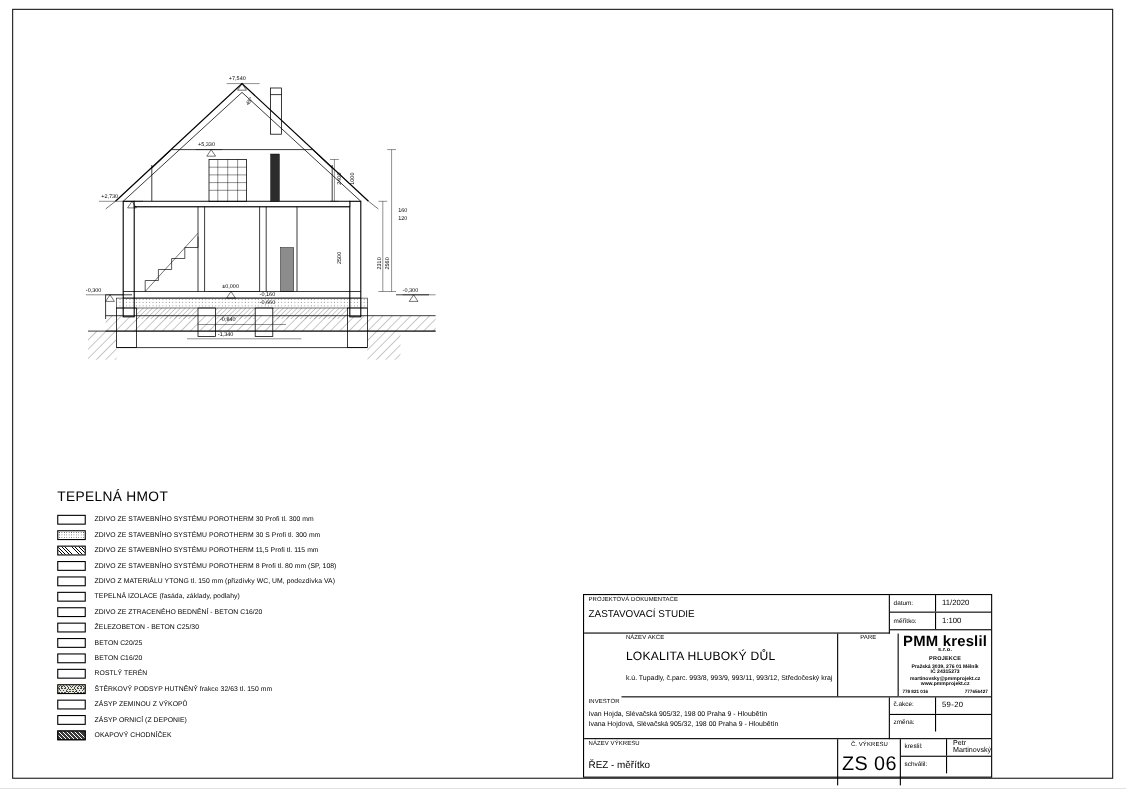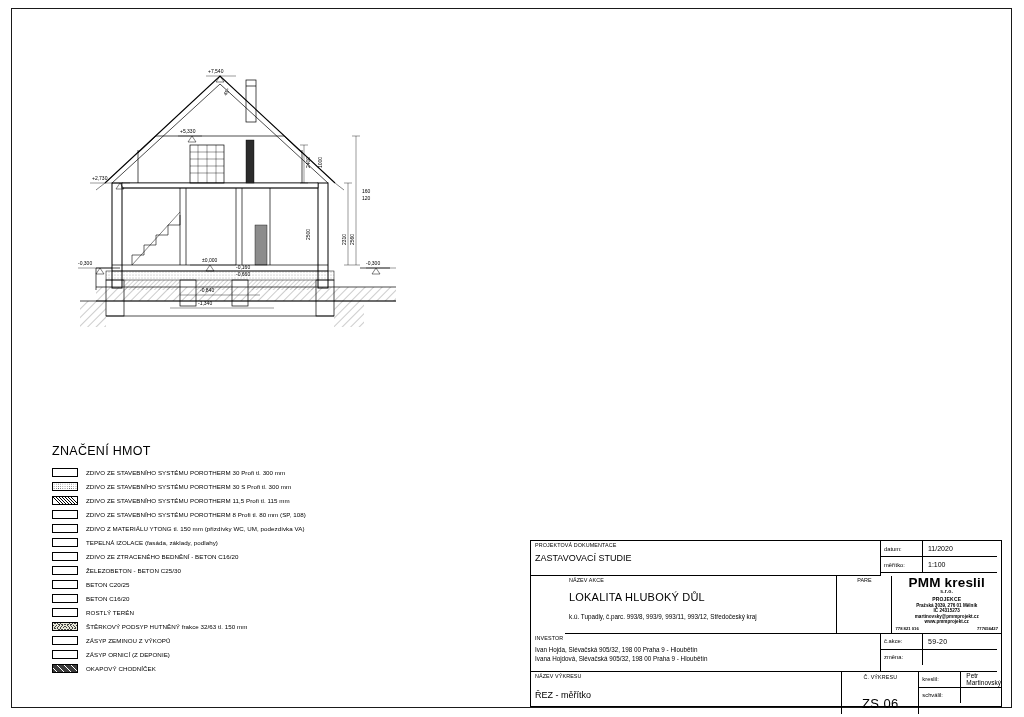--- a/index.html
+++ b/index.html
@@ -90,21 +90,21 @@
   .p-hdots {
     background-image: radial-gradient(#555 0.4px, transparent 0.5px);
     background-size: 2.2px 2.2px;
   }
 
   
   .titleblock {
     position: absolute;
     left: 530px;
     top: 540px;
-    width: 472px;
+    width: 372px;
     height: 167px;
     border: 1px solid #000;
     box-sizing: border-box;
     font-size: 6.5px;
     color: #000;
   }
   .tb-row { display: flex; }
   .tb-left { width: 350px; box-sizing: border-box; }
   .tb-right { width: 116px; box-sizing: border-box; }
   .cell {
@@ -193,21 +193,21 @@
   }
   .v-big { font-size: 12px; letter-spacing: .3px; }
   .cvykresu {
     width: 88px;
     border-left: 1px solid #000;
     border-right: 1px solid #000;
     box-sizing: border-box;
     text-align: center;
     padding-top: 2px;
   }
-  .zs-code { font-size: 13px; letter-spacing: .4px; margin-top: 15px; }
+  .zs-code { font-size: 18px; letter-spacing: .4px; margin-top: 3px; }
 </style>
 </head>
 <body>
 
 <div class="page">
   <div class="sheet-border"></div>
 
   <div class="drawing">
     <svg width="420" height="290" viewBox="0 0 420 290" xmlns="http://www.w3.org/2000/svg">
       <defs>
@@ -351,21 +351,21 @@
         <text transform="translate(250,128) rotate(-90)">2400</text>
         <text transform="translate(262,128) rotate(-90)">1000</text>
         <text transform="translate(250,200) rotate(-90)">2500</text>
         <text transform="translate(286,205) rotate(-90)">2310</text>
         <text transform="translate(294,205) rotate(-90)">2560</text>
       </g>
     </svg>
   </div>
 
   <div class="legend">
-    <div class="legend-title">ZNAČENÍ HMOT</div>
+    <div class="legend-title">TEPELNÁ HMOT</div>
 
     <div class="legend-row">
       <span class="swatch p-empty"></span>
       <span class="legend-label">ZDIVO ZE STAVEBNÍHO SYSTÉMU POROTHERM 30 Profi tl. 300 mm</span>
     </div>
     <div class="legend-row">
       <span class="swatch p-hdots"></span>
       <span class="legend-label">ZDIVO ZE STAVEBNÍHO SYSTÉMU POROTHERM 30 S Profi tl. 300 mm</span>
     </div>
     <div class="legend-row">

